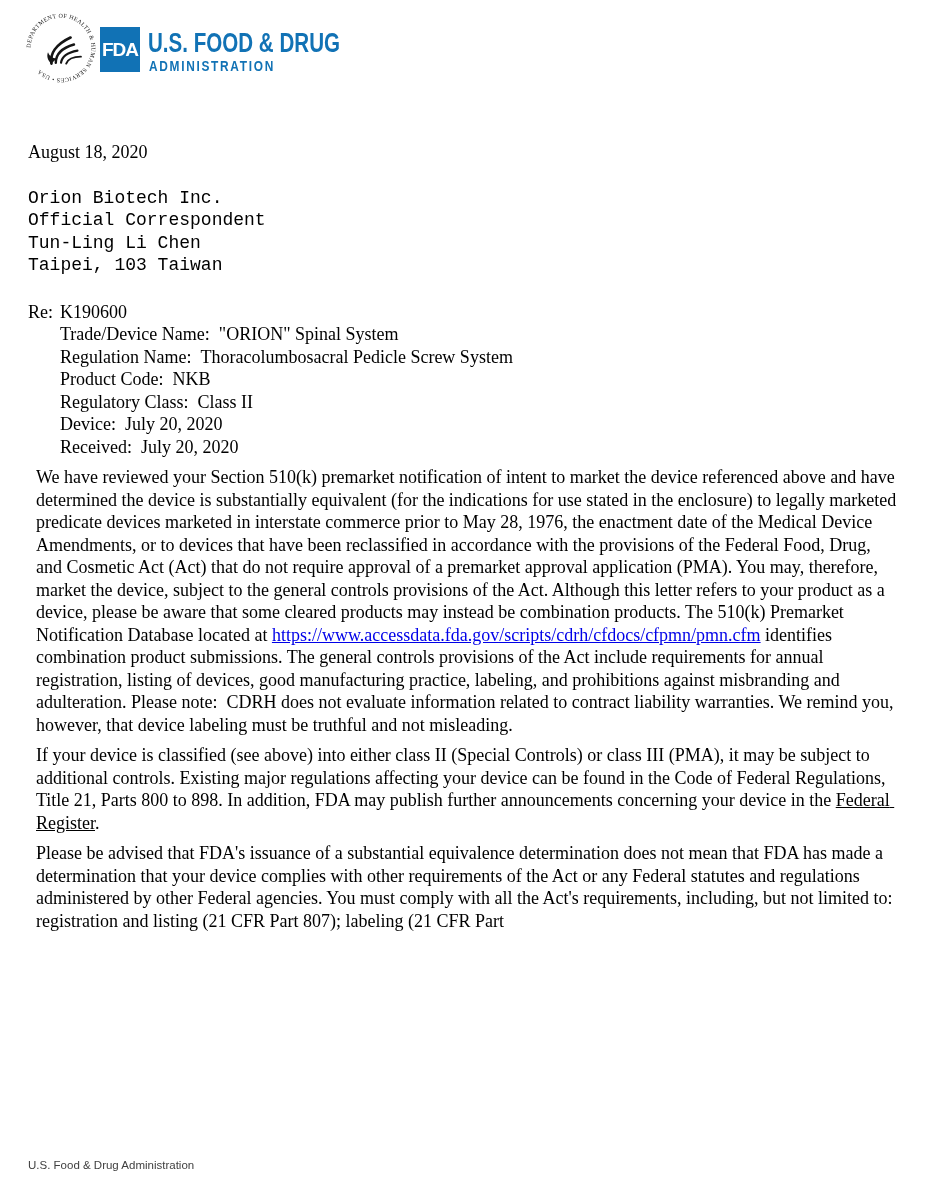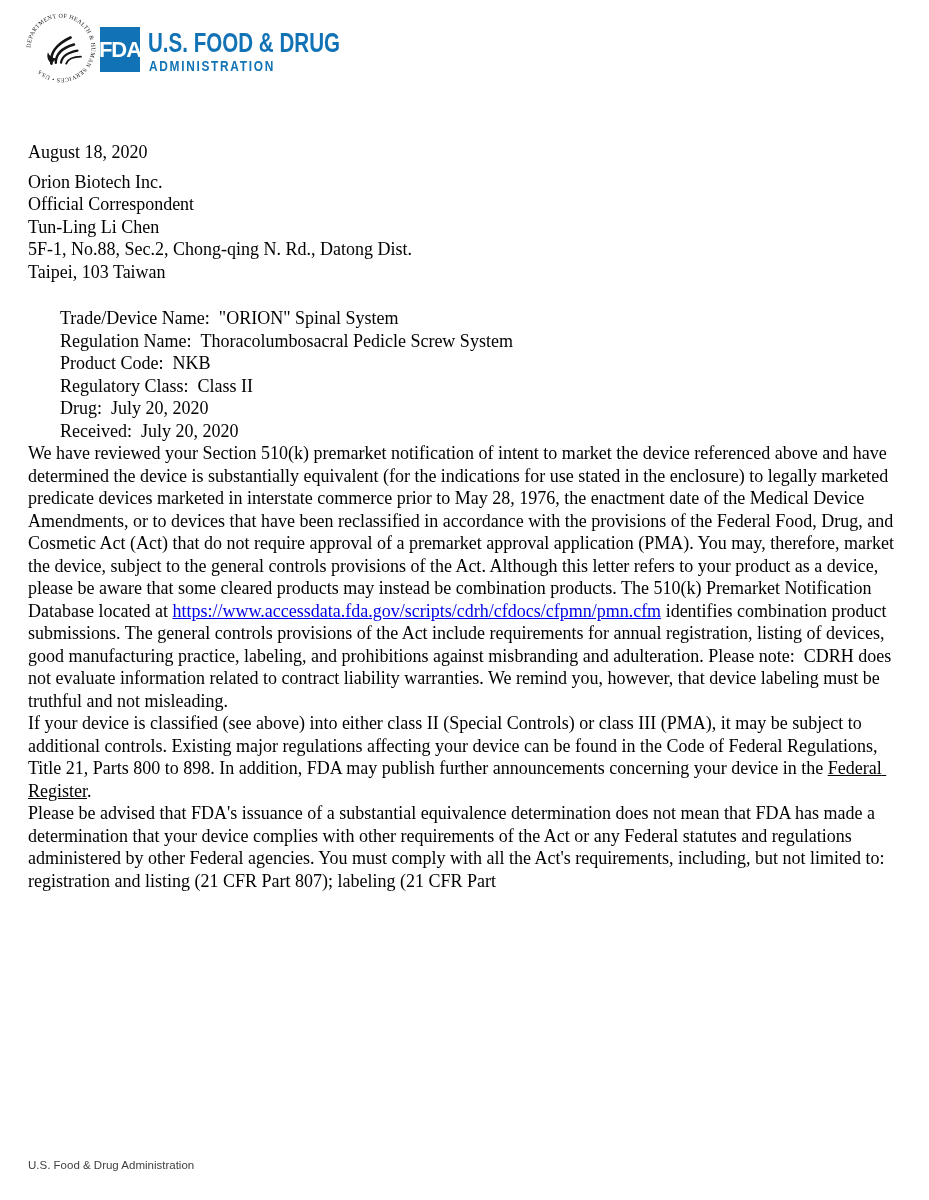--- a/index.html
+++ b/index.html
@@ -15,31 +15,31 @@
 
   
   .letterhead { position: absolute; left: 0; top: 0; width: 929px; height: 100px; }
   .hhs-seal { position: absolute; left: 22px; top: 8px; width: 78px; height: 80px; }
   .fda-box {
     position: absolute; left: 100px; top: 27px; width: 40px; height: 45px;
     background: var(--fda-blue); display: flex; align-items: center; justify-content: center;
   }
   .fda-box span {
     color: #fff; font-family: "Liberation Sans", sans-serif;
-    font-weight: bold; font-size: 22px; letter-spacing: -1px;
+    font-weight: bold; font-size: 19px; letter-spacing: -1px;
   }
   .fda-wordmark { position: absolute; left: 148px; top: 27px; }
 
   
   .letter {
     position: absolute; left: 28px; top: 141px; width: 878px;
     font-size: 18px; line-height: 22.5px;
   }
-  .letter p { margin: 0; white-space: pre-wrap; }
-  .address { margin-top: 7px; }
+  .letter p { margin: 8px; white-space: pre-wrap; }
+  .address { margin-top: 23px; font-family: Liberation Mono, monospace; }
   .re-block { margin-top: 24px; }
   .re-label { display: inline-block; width: 32px; }
   .re-fields { padding-left: 32px; }
   .re-row .re-value { margin-left: 9px; }
   .salutation { margin-top: 19px; }
   .para-1 { margin-top: 22px; }
   .para-2 { margin-top: 26px; }
   .para-3 { margin-top: 26px; }
   .doc-link { color: var(--link-blue); text-decoration: underline; }
   .underlined { text-decoration: underline; text-align: center; }
@@ -85,31 +85,33 @@
   </div>
 
   <div class="letter">
 
     <div class="date">August 18, 2020</div>
 
     <div class="address">
       <div>Orion Biotech Inc.</div>
       <div>Official Correspondent</div>
       <div>Tun-Ling Li Chen</div>
-      <div>5F-1, No.88, Sec.2, Chong-qing N. Rd., Datong Dist.</div>
       <div>Taipei, 103 Taiwan</div>
     </div>
 
     <div class="re-block">
+      <div>
+        <span class="re-label">Re:</span><span>K190600</span>
+      </div>
       <div class="re-fields">
         <div class="re-row"><span>Trade/Device Name:</span><span class="re-value">"ORION" Spinal System</span></div>
         <div class="re-row"><span>Regulation Name:</span><span class="re-value">Thoracolumbosacral Pedicle Screw System</span></div>
         <div class="re-row"><span>Product Code:</span><span class="re-value">NKB</span></div>
         <div class="re-row"><span>Regulatory Class:</span><span class="re-value">Class II</span></div>
-        <div class="re-row"><span>Drug:</span><span class="re-value">July 20, 2020</span></div>
+        <div class="re-row"><span>Device:</span><span class="re-value">July 20, 2020</span></div>
         <div class="re-row"><span>Received:</span><span class="re-value">July 20, 2020</span></div>
       </div>
     </div>
 
 
     <p class="para-1"><span>We have reviewed your Section 510(k) premarket notification of intent to market the device referenced above and have determined the device is substantially equivalent (for the indications for use stated in the enclosure) to legally marketed predicate devices marketed in interstate commerce prior to May 28, 1976, the enactment date of the Medical Device Amendments, or to devices that have been reclassified in accordance with the provisions of the Federal Food, Drug, and Cosmetic Act (Act) that do not require approval of a premarket approval application (PMA). You may, therefore, market the device, subject to the general controls provisions of the Act. Although this letter refers to your product as a device, please be aware that some cleared products may instead be combination products. The 510(k) Premarket Notification Database located at </span><a class="doc-link" href="#">https://www.accessdata.fda.gov/scripts/cdrh/cfdocs/cfpmn/pmn.cfm</a><span> identifies combination product submissions. The general controls provisions of the Act include requirements for annual registration, listing of devices, good manufacturing practice, labeling, and prohibitions against misbranding and adulteration. Please note:  CDRH does not evaluate information related to contract liability warranties. We remind you, however, that device labeling must be truthful and not misleading.</span></p>
 
     <p class="para-2"><span>If your device is classified (see above) into either class II (Special Controls) or class III (PMA), it may be subject to additional controls. Existing major regulations affecting your device can be found in the Code of Federal Regulations, Title 21, Parts 800 to 898. In addition, FDA may publish further announcements concerning your device in the </span><span class="underlined">Federal Register</span><span>.</span></p>
 
     <p class="para-3">Please be advised that FDA's issuance of a substantial equivalence determination does not mean that FDA has made a determination that your device complies with other requirements of the Act or any Federal statutes and regulations administered by other Federal agencies. You must comply with all the Act's requirements, including, but not limited to: registration and listing (21 CFR Part 807); labeling (21 CFR Part</p>

